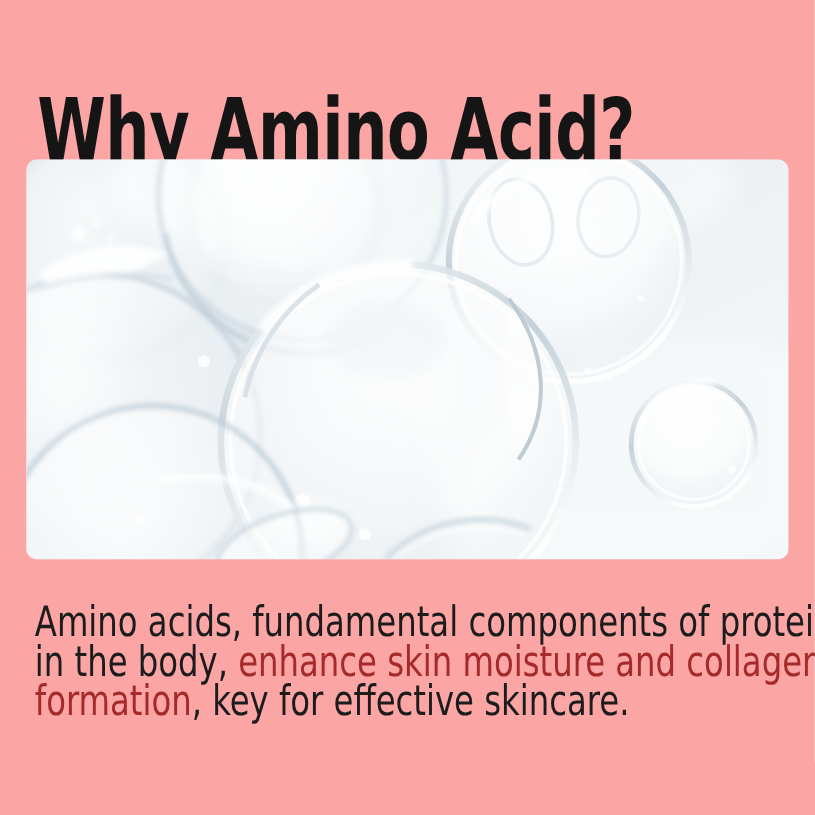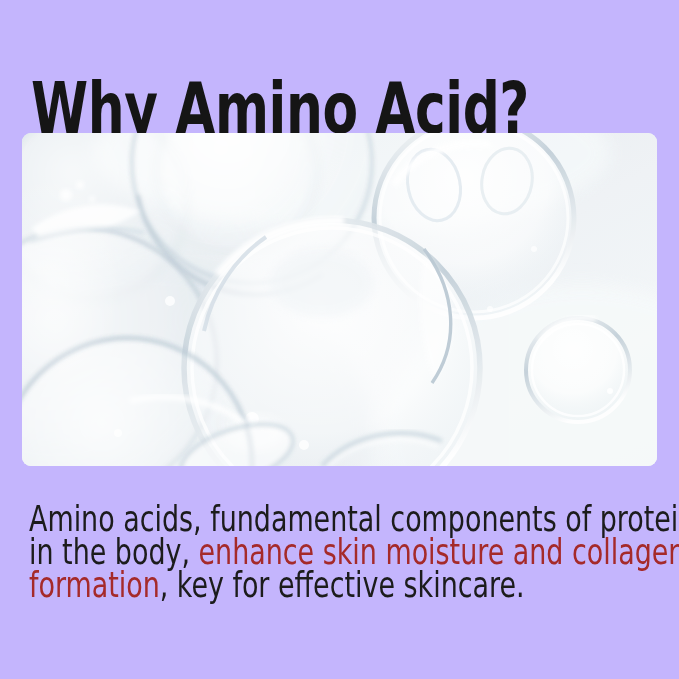--- a/index.html
+++ b/index.html
@@ -11,21 +11,21 @@
     height: 679px;
     background: #f4f4f4;
     font-family: "Liberation Sans", sans-serif;
     overflow: hidden;
     position: relative;
   }
 
   #page {
     position: absolute;
     inset: 0;
-    background: #c4b5fd;
+    background: #fca5a5;
   }
 
   
   #title {
     position: absolute;
     left: 31px;
     top: 22px;
     width: 620px;
     font-family: "Liberation Sans Narrow", "DejaVu Sans Condensed", "Liberation Sans", sans-serif;
     font-weight: 700;

